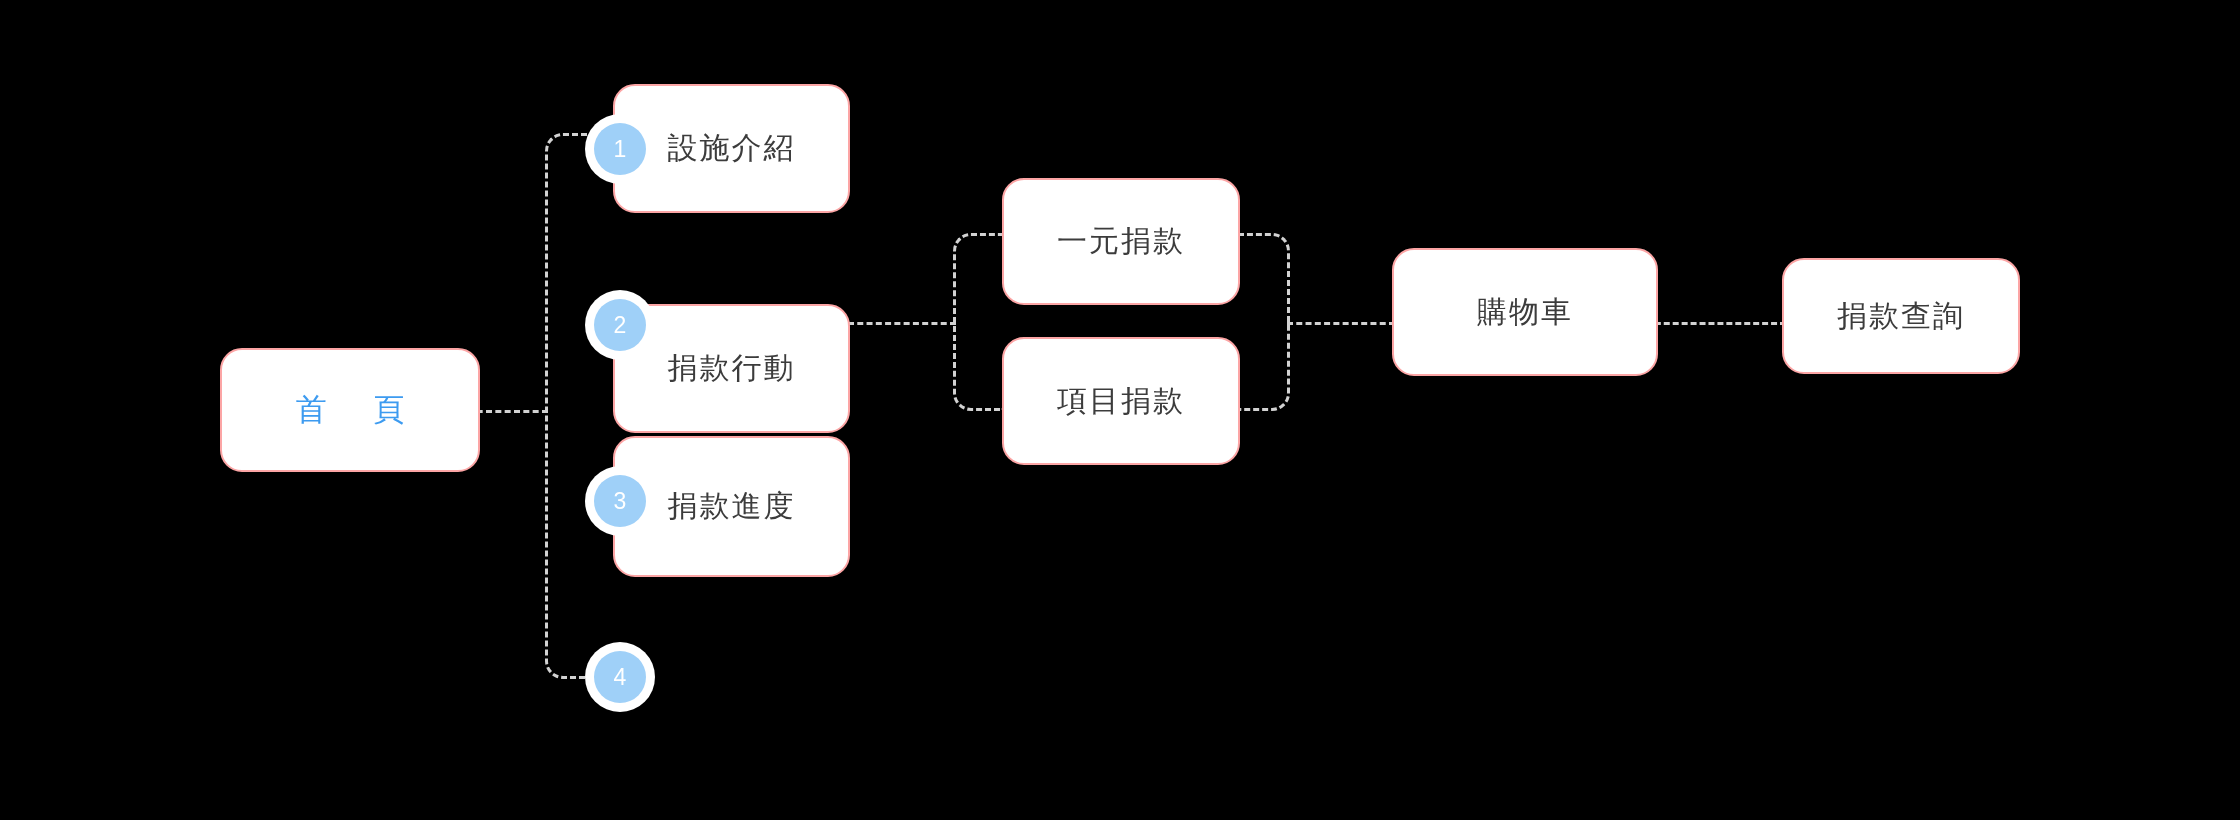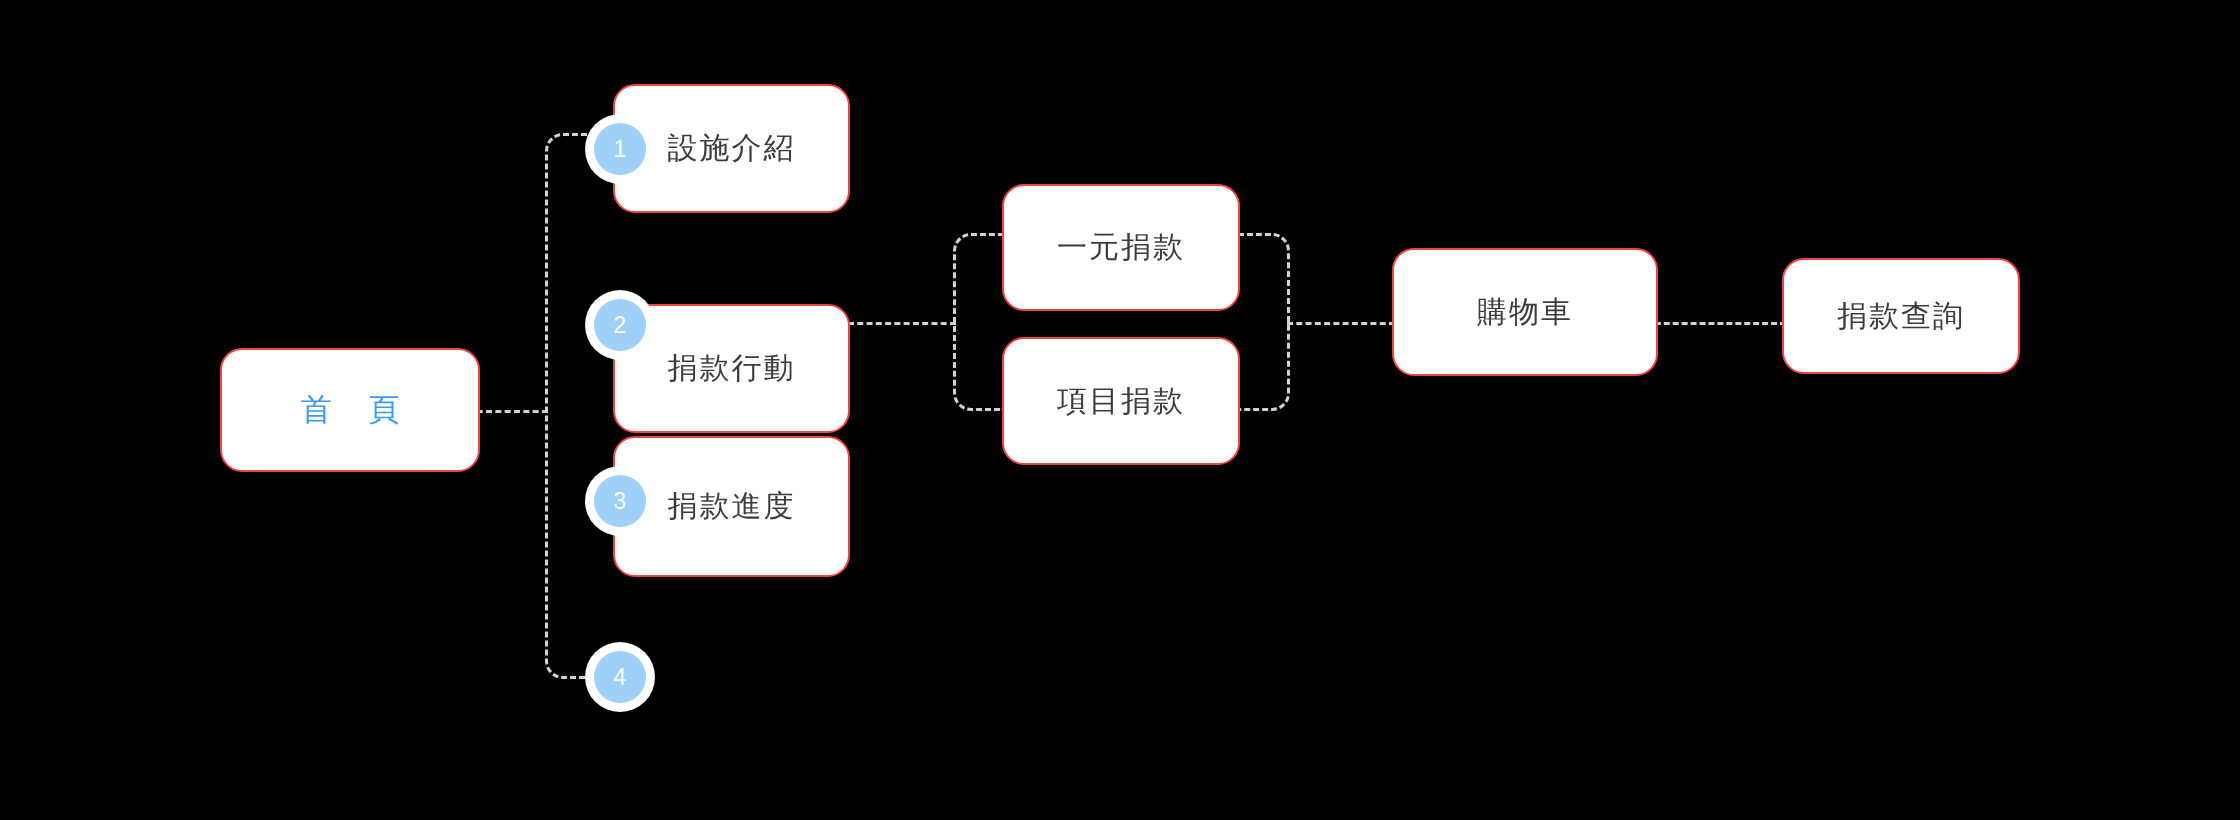--- a/index.html
+++ b/index.html
@@ -16,30 +16,31 @@
     height: 820px;
     background: #000000;
     overflow: hidden;
   }
 
   
   .node {
     position: absolute;
     box-sizing: border-box;
     background: #ffffff;
-    border: 2px solid #ef4444;
+    border: 2px solid #fca5a5;
     border-radius: 22px;
     display: flex;
     align-items: center;
     justify-content: center;
     color: #3c3c3c;
     font-size: 30px;
     letter-spacing: 2px;
     box-shadow: 0 1px 3px rgba(0,0,0,0.08);
     z-index: 3;
+    font-family: Liberation Mono, monospace;
   }
   .node.home {
     color: #3d9bf0;
     letter-spacing: 14px;
     text-indent: 14px;
     font-size: 31px;
   }
 
   
   .badge {
@@ -123,21 +124,21 @@
     <span>捐款進度</span>
   </div>
   <div class="badge" style="left:594px; top:475px;">
     <span>3</span>
   </div>
 
   <div class="badge" style="left:594px; top:651px;">
     <span>4</span>
   </div>
 
-  <div class="node" style="left:1002px; top:178px; width:238px; height:127px;margin-top:6px;">
+  <div class="node" style="left:1002px; top:178px; width:238px; height:127px;">
     <span>一元捐款</span>
   </div>
 
   <div class="node" style="left:1002px; top:337px; width:238px; height:128px;">
     <span>項目捐款</span>
   </div>
 
   <div class="node" style="left:1392px; top:248px; width:266px; height:128px;">
     <span>購物車</span>
   </div>

